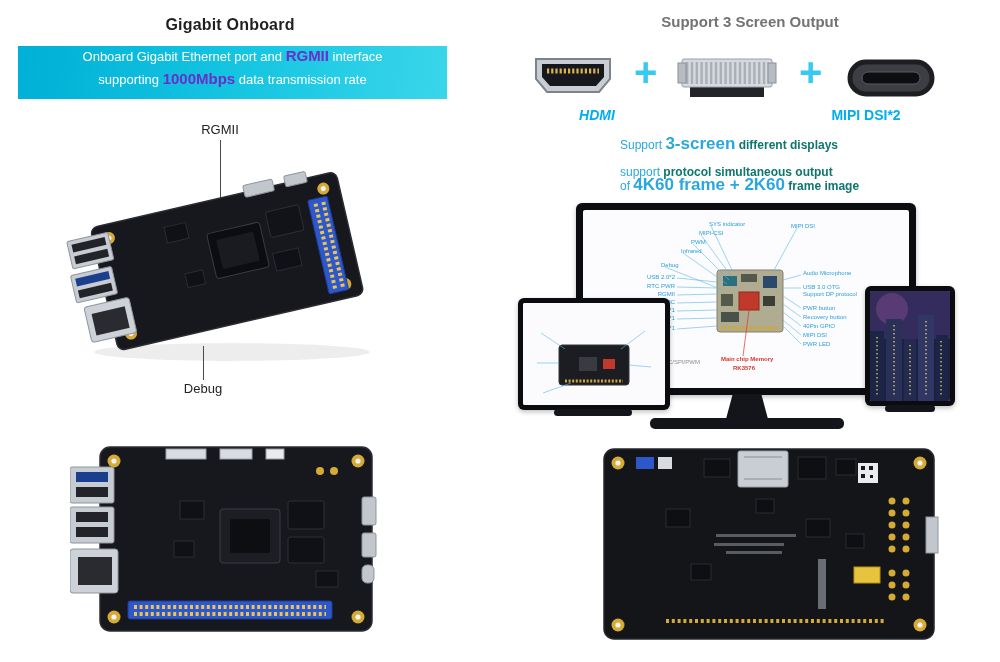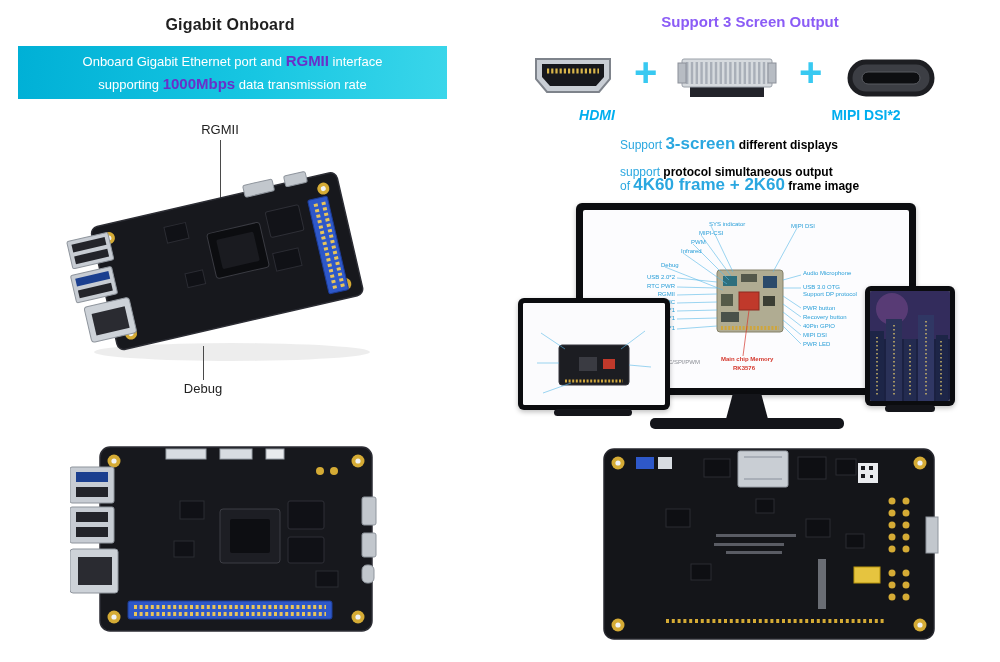--- a/index.html
+++ b/index.html
@@ -1,30 +1,30 @@
 <!DOCTYPE html>
 <html><head>
 <meta charset="utf-8">
 <style>
   html,body{margin:0;padding:0;background:#fff;font-family:"Liberation Sans",sans-serif;}
   .stage{position:relative;width:1000px;height:662px;background:#fff;overflow:hidden;}
   .abs{position:absolute;}
   .title-dark{font-weight:bold;color:#1f1f1f;font-size:16px;text-align:center;letter-spacing:.2px;}
-  .title-cyan{font-weight:bold;color:#8b5cf6;font-size:15px;text-align:center;}
+  .title-cyan{font-weight:bold;color:#737373;font-size:15px;text-align:center;}
   .banner{background:linear-gradient(96deg,#00b0d6 0%,#17c6e2 55%,#3ad6ea 100%);
           color:#fff;font-size:13px;text-align:center;display:flex;flex-direction:column;
-          justify-content:center;gap:3px;line-height:1.35;}
+          gap:3px;line-height:1.35;}
   .banner .hl{color:#6a2fc9;font-weight:bold;font-size:15px;}
   .callout{color:#222;font-size:13px;text-align:center;}
   .vline{border-left:1px solid #4a4a4a;width:0;}
   .plus{color:#38c9f1;font-size:40px;font-weight:bold;line-height:1;}
   .clabel{color:#00aeef;font-weight:bold;font-size:14px;text-align:center;}
   .feat{font-size:12px;color:#2aa7e0;white-space:nowrap;}
   .feat .big{font-size:17px;font-weight:bold;color:#2aa7e0;}
-  .feat .post{color:#000000;font-weight:bold;}
+  .feat .post{color:#0f766e;font-weight:bold;}
   .monitor{background:#0b0c0f;border-radius:6px;box-shadow:0 2px 5px rgba(0,0,0,.25);}
   .monitor .screen{position:absolute;inset:7px;background:#fcfcfe;border-radius:2px;overflow:hidden;}
   .monitor.side .screen{inset:5px;}
   .neck{background:#14151a;clip-path:polygon(16% 0,84% 0,100% 100%,0 100%);}
   .mbase{background:#14151a;border-radius:5px;}
   .dlab{position:absolute;font-size:6px;line-height:6.5px;color:#2a9fd8;white-space:nowrap;}
   .dlab.ralign{transform:translateX(-100%);text-align:right;}
   .dlab.wrap{white-space:normal;width:56px;}
   .dlab.red{color:#d4372c;font-weight:bold;}
   .dlab.grey{color:#8a8d94;}

